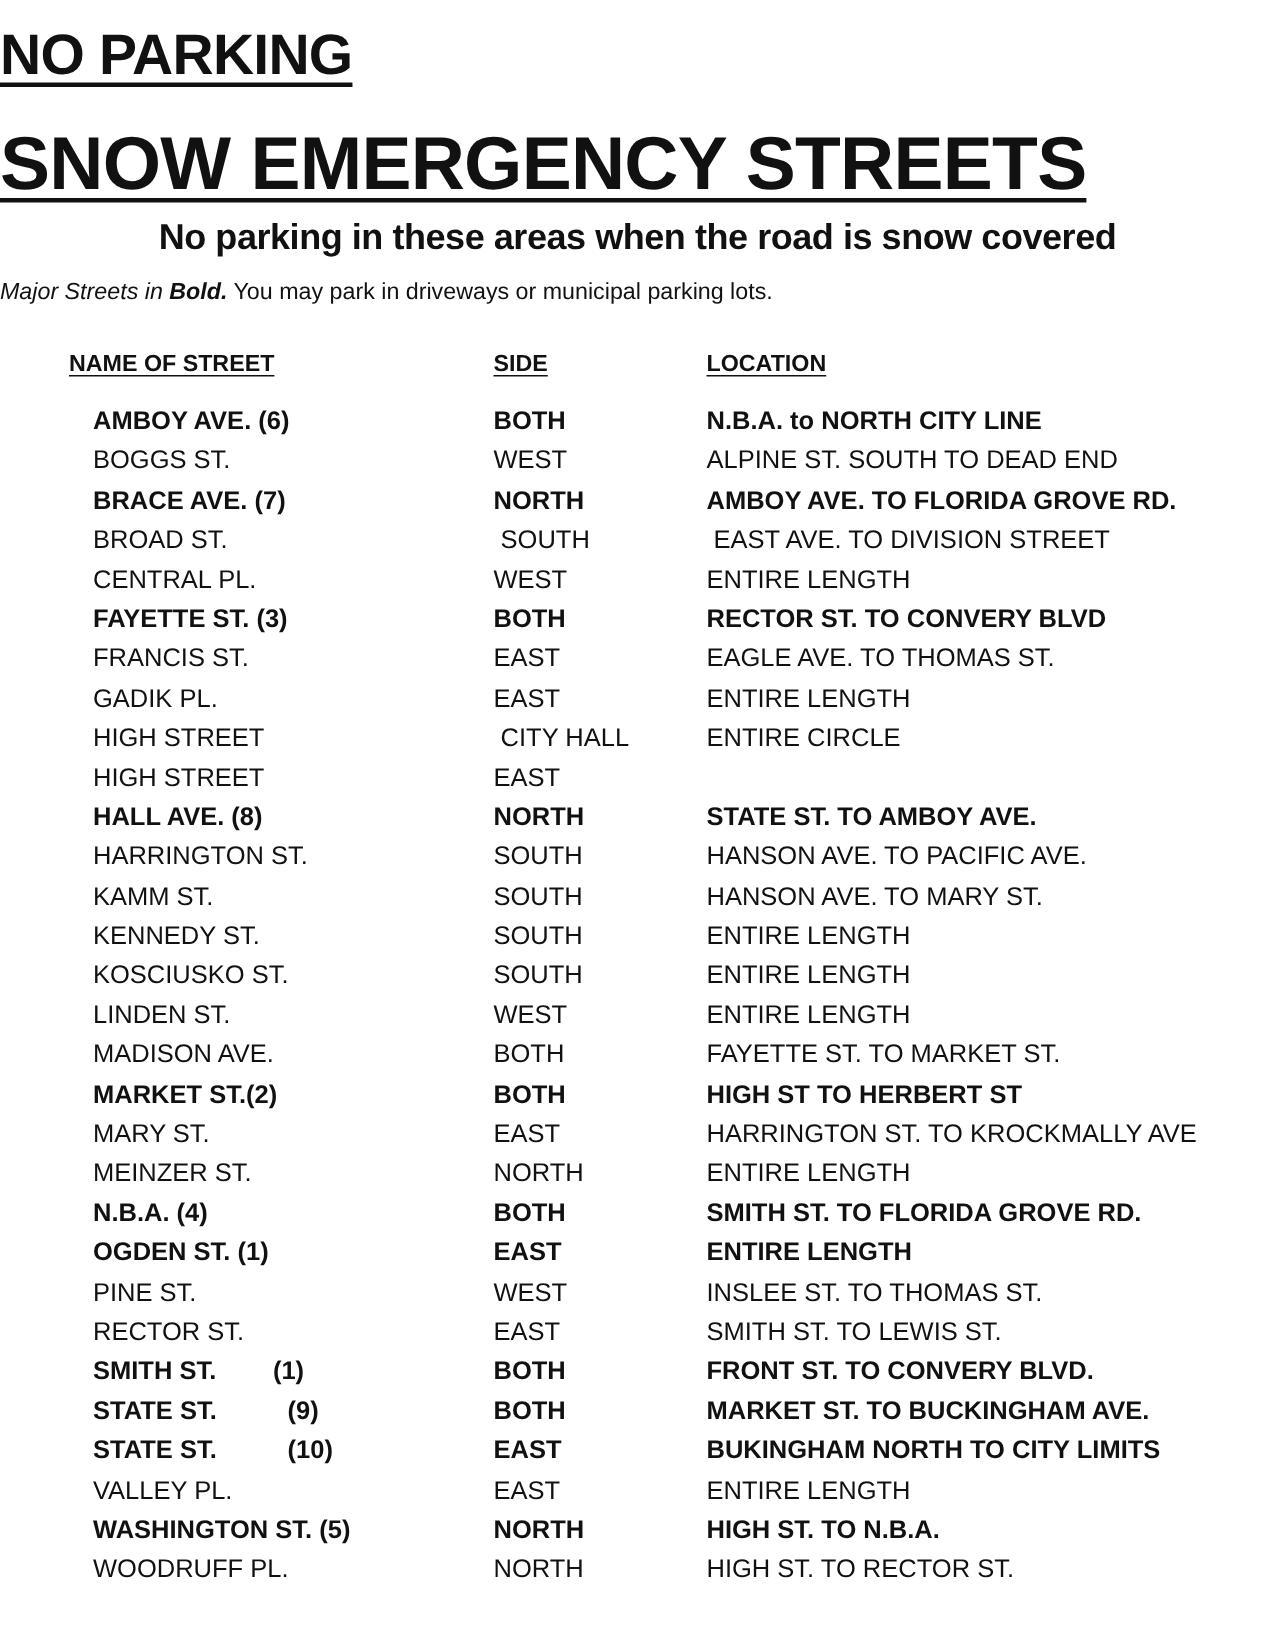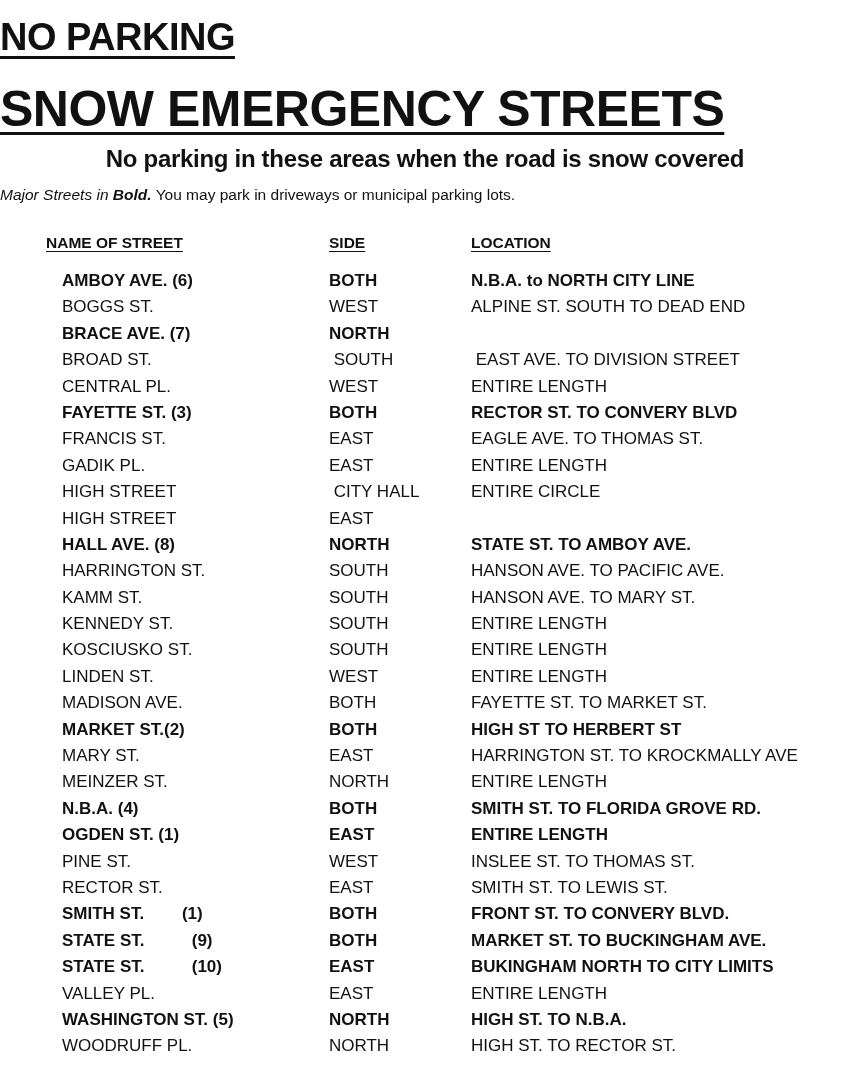--- a/index.html
+++ b/index.html
@@ -47,21 +47,21 @@
 <div class="subtitle">No parking in these areas when the road is snow covered</div>
 <div class="note"><i>Major Streets in </i><b>Bold.</b><span> You may park in driveways or municipal parking lots.</span></div>
 
 <div class="hdr" style="left:46px">NAME OF STREET</div>
 <div class="hdr" style="left:329px">SIDE</div>
 <div class="hdr" style="left:471px">LOCATION</div>
 
 <div class="rows" id="rows">
     <div class="row bold"><span class="c-name">AMBOY AVE. (6)</span><span class="c-side">BOTH</span><span class="c-loc">N.B.A. to NORTH CITY LINE</span></div>
     <div class="row"><span class="c-name">BOGGS ST.</span><span class="c-side">WEST</span><span class="c-loc">ALPINE ST. SOUTH TO DEAD END</span></div>
-    <div class="row bold"><span class="c-name">BRACE AVE. (7)</span><span class="c-side">NORTH</span></div>
+    <div class="row bold"><span class="c-name">BRACE AVE. (7)</span><span class="c-side">NORTH</span><span class="c-loc">AMBOY AVE. TO FLORIDA GROVE RD.</span></div>
     <div class="row"><span class="c-name">BROAD ST.</span><span class="c-side"> SOUTH</span><span class="c-loc"> EAST AVE. TO DIVISION STREET</span></div>
     <div class="row"><span class="c-name">CENTRAL PL.</span><span class="c-side">WEST</span><span class="c-loc">ENTIRE LENGTH</span></div>
     <div class="row bold"><span class="c-name">FAYETTE ST. (3)</span><span class="c-side">BOTH</span><span class="c-loc">RECTOR ST. TO CONVERY BLVD</span></div>
     <div class="row"><span class="c-name">FRANCIS ST.</span><span class="c-side">EAST</span><span class="c-loc">EAGLE AVE. TO THOMAS ST.</span></div>
     <div class="row"><span class="c-name">GADIK PL.</span><span class="c-side">EAST</span><span class="c-loc">ENTIRE LENGTH</span></div>
     <div class="row"><span class="c-name">HIGH STREET</span><span class="c-side"> CITY HALL</span><span class="c-loc">ENTIRE CIRCLE</span></div>
     <div class="row"><span class="c-name">HIGH STREET</span><span class="c-side">EAST</span></div>
     <div class="row bold"><span class="c-name">HALL AVE. (8)</span><span class="c-side">NORTH</span><span class="c-loc">STATE ST. TO AMBOY AVE.</span></div>
     <div class="row"><span class="c-name">HARRINGTON ST.</span><span class="c-side">SOUTH</span><span class="c-loc">HANSON AVE. TO PACIFIC AVE.</span></div>
     <div class="row"><span class="c-name">KAMM ST.</span><span class="c-side">SOUTH</span><span class="c-loc">HANSON AVE. TO MARY ST.</span></div>

